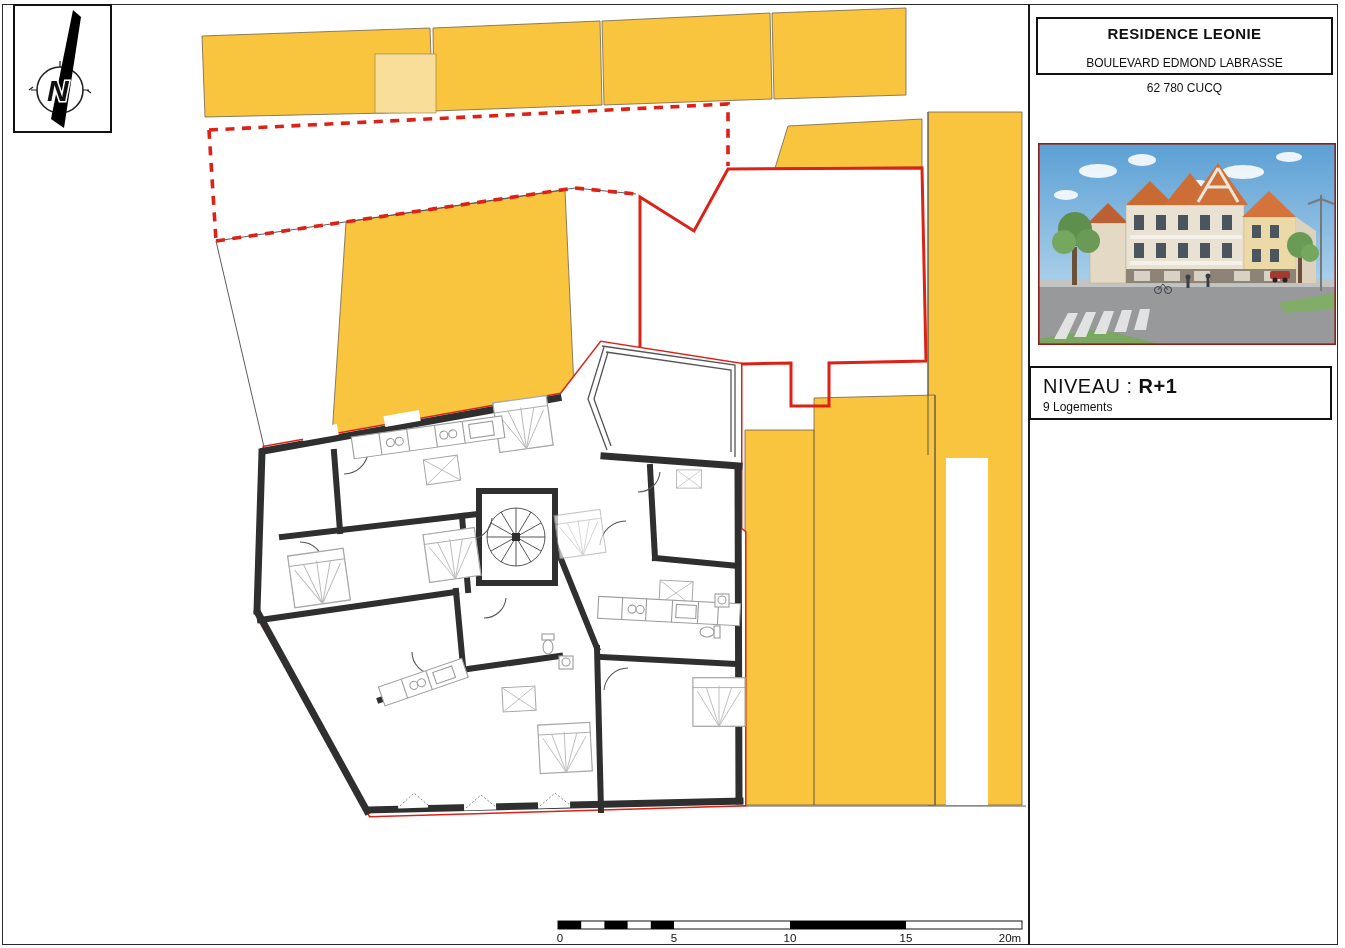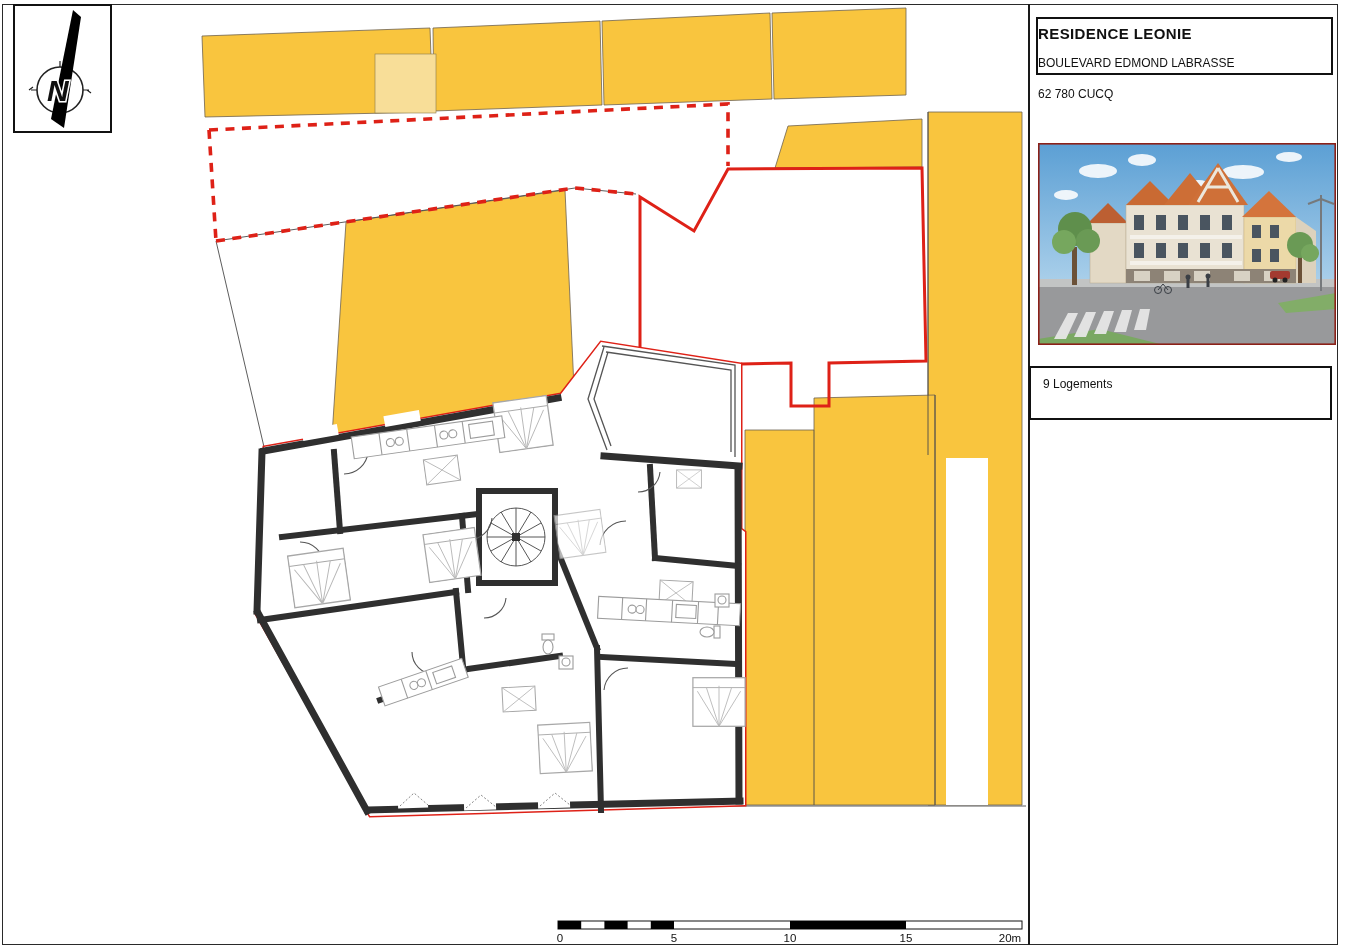--- a/index.html
+++ b/index.html
@@ -6,24 +6,24 @@
   .sheet{position:relative;width:1345px;height:948px;background:#fff;overflow:hidden;
          font-family:"Liberation Sans", sans-serif;color:#111;}
   .frame{position:absolute;left:2px;top:4px;width:1336px;height:941px;
          border:1px solid #2a2a2a;box-sizing:border-box;pointer-events:none;}
   .divider{position:absolute;left:1028px;top:4px;height:941px;width:0;
            border-left:2px solid #1a1a1a;}
   .compass-box{position:absolute;left:13px;top:4px;width:99px;height:129px;
                border:2px solid #111;box-sizing:border-box;background:#fff;}
   .main-svg{position:absolute;left:0;top:0;width:1028px;height:948px;}
   .title-box{position:absolute;left:1036px;top:17px;width:297px;height:58px;
-             border:2px solid #111;box-sizing:border-box;text-align:left;padding-top:6px;}
+             border:2px solid #111;box-sizing:border-box;text-align:center;padding-top:6px;}
   .title-box .t1{font-size:15px;font-weight:bold;letter-spacing:.4px;}
   .title-box .t2{font-size:12px;margin-top:14px;}
-  .title-box .t3{font-size:12px;margin-top:17px;}
+  .title-box .t3{font-size:12px;margin-top:11px;}
   .render-box{position:absolute;left:1038px;top:143px;width:298px;height:202px;}
   .niveau-box{position:absolute;left:1029px;top:366px;width:303px;height:54px;
               border:2px solid #111;box-sizing:border-box;padding:7px 0 0 12px;}
   .niveau-box .row1{font-size:20px;letter-spacing:.5px;}
   .niveau-box .row1 .val{font-weight:bold;margin-left:6px;}
   .niveau-box .row2{font-size:12px;margin-top:2px;}
   svg text{font-family:"Liberation Sans", sans-serif;}
 </style>
 </head>
 <body>
@@ -337,16 +337,19 @@
       <g>
         <rect x="232" y="128" width="20" height="8" rx="2" fill="#a33a30"></rect>
         <circle cx="237" cy="137" r="2.5" fill="#222"></circle>
           <circle cx="247" cy="137" r="2.5" fill="#222"></circle>
       </g>
       <rect x="0.8" y="0.8" width="296.4" height="200.4" fill="none" stroke="#8b2018" stroke-width="1.6"></rect>
     </svg>
   </div>
 
   <div class="niveau-box">
+    <div class="row1">
+      <span>NIVEAU :</span><span class="val">R+1</span>
+    </div>
     <div class="row2">9 Logements</div>
   </div>
 
 </div>
 
 </body></html>

